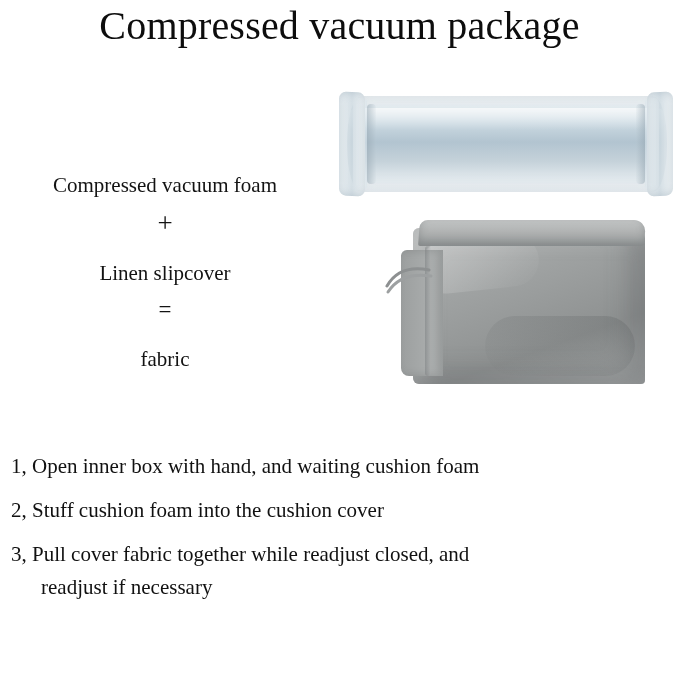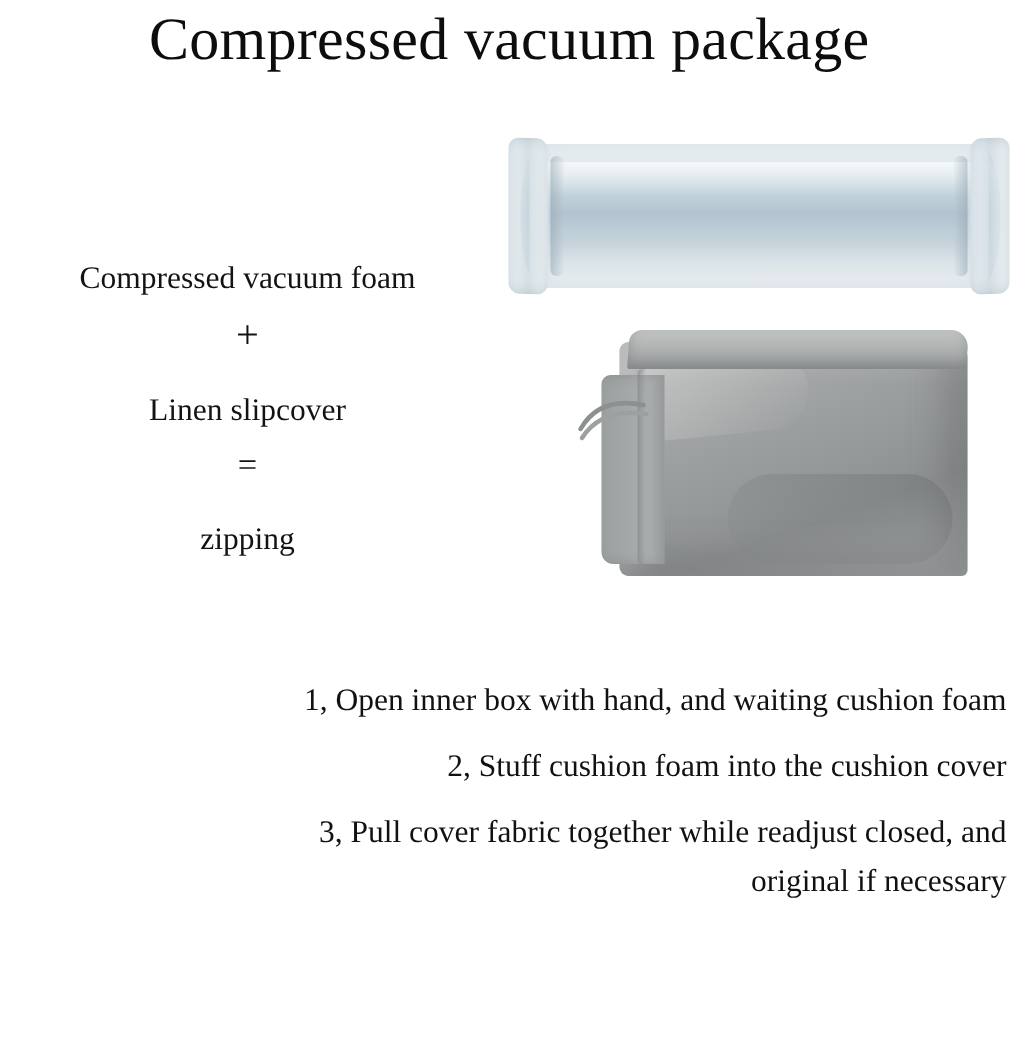--- a/index.html
+++ b/index.html
@@ -216,21 +216,20 @@
   .cover-cord svg { display: block; }
 
   
   .instructions {
     position: absolute;
     left: 0px;
     top: 450px;
     width: 679px;
     padding: 0 8px;
     box-sizing: border-box;
-    text-align: right;
   }
   .instructions .item {
     font-size: 21px;
     line-height: 33px;
     color: #111111;
     margin-bottom: 11px;
     text-indent: 0;
     padding-left: 3px;
   }
   .instructions .item .cont {
@@ -243,21 +242,21 @@
 
 <div class="page">
 
   <div class="title">Compressed vacuum package</div>
 
   <div class="formula">
     <div class="line">Compressed vacuum foam</div>
     <div class="op">+</div>
     <div class="line">Linen slipcover</div>
     <div class="op eq">=</div>
-    <div class="line">zipping</div>
+    <div class="line">fabric</div>
   </div>
 
   <div class="photos">
 
     <div class="roll-wrap">
       <div class="roll-bag"></div>
       <div class="roll-fold l"></div>
       <div class="roll-fold r"></div>
       <div class="roll-end-dark l"></div>
       <div class="roll-end-dark r"></div>
@@ -282,17 +281,17 @@
 
   <div class="instructions">
     <div class="item">
       <span>1, Open inner box with hand, and waiting cushion foam</span>
     </div>
     <div class="item">
       <span>2, Stuff cushion foam into the cushion cover</span>
     </div>
     <div class="item">
       <span>3, Pull cover fabric together while readjust closed, and</span>
-      <span class="cont">original if necessary</span>
+      <span class="cont">readjust if necessary</span>
     </div>
   </div>
 
 </div>
 
 </body></html>

